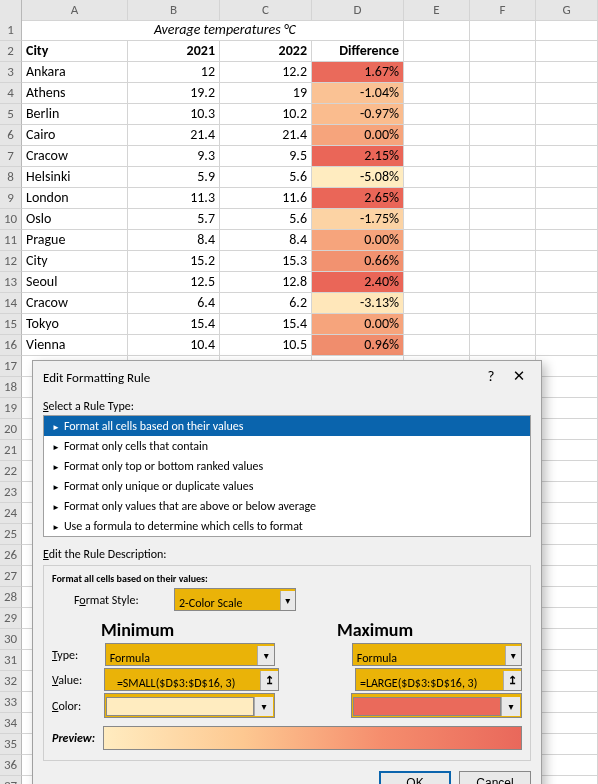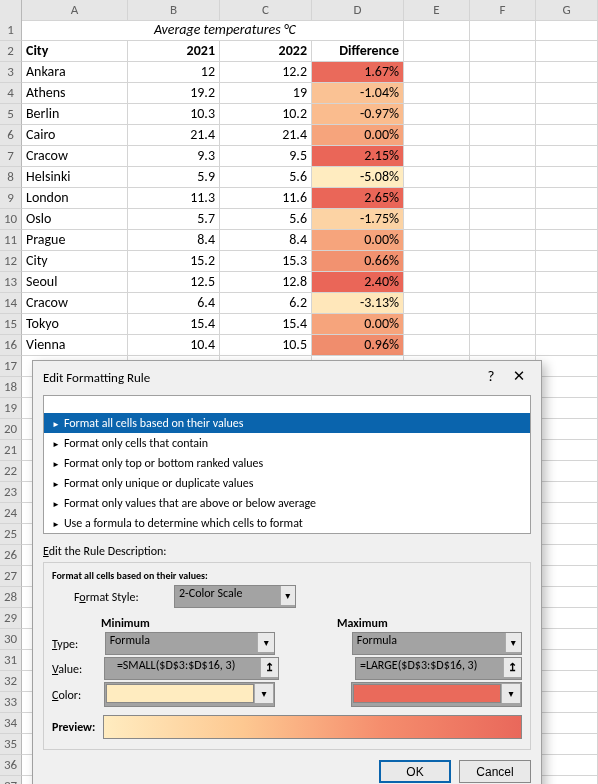--- a/index.html
+++ b/index.html
@@ -96,21 +96,20 @@
     border: 1px solid #a0a0a0;
     background: #fff;
     font-size: 12px;
   }
   .rule-list .item {
     padding: 3px 8px;
   }
   .rule-list .item.selected {
     background: #0a64ad;
     color: #fff;
-    margin-top: 17px;
   }
   .arrow::before {
     content: "►";
     font-size: 8px;
     margin-right: 4px;
     color: inherit;
   }
   .desc-box {
     border: 1px solid #cfcfcf;
     background: #f0f0f0;
@@ -123,23 +122,23 @@
     align-items: center;
     gap: 12px;
     margin: 2px 0;
     font-size:12px;
   }
   .label {
     width: 43px;
   }
   .field {
     display: flex;
-    align-items: flex-start;
+    align-items: flex-end;
     border: 1px solid #888;
-    background: #a3a3a3;
+    background: #eab308;
     height: 21px;
   }
   .field input {
     border: none;
     outline: none;
     font-size: 12px;
     padding: 0 4px;
     width: 100%;
     background: transparent;
     font-family: inherit;
@@ -161,33 +160,34 @@
     font-weight: bold;
     font-size: 11px;
     line-height: 19px;
     cursor: default;
   }
   .mmrow {
     display: flex;
     gap: 86px;
     margin-left: 49px;
     margin-top: 8px;
-    font-size: 12px;
+    font-size: 18px;
     font-weight: bold;
   }
   .color-swatch {
     flex:1;
     height:17px;
     border:1px solid #888;
   }
   .preview-row {
     display:flex;
     align-items:center;
     gap:8px;
     margin-top:8px;
+    font-style:italic;
   }
   .preview-bar {
     flex:1;
     height:22px;
     border:1px solid #888;
     background: linear-gradient(to right, #ffecc0, #fdc891, #f58d6d, #e9685b);
   }
   .dlg-buttons {
     display:flex;
     justify-content:flex-end;
@@ -526,20 +526,21 @@
       <div class="cell "></div>
     </div>
 
   <div class="dialog">
     <div class="dlg-title">
       <span class="t">Edit Formatting Rule</span>
       <span class="btn">?</span>
       <span class="btn">✕</span>
     </div>
     <div class="dlg-body">
+      <div class="section-label"><span class="underline">S</span>elect a Rule Type:</div>
       <div class="rule-list" id="rulelist">
           <div class="item arrow selected">Format all cells based on their values</div>
           <div class="item arrow">Format only cells that contain</div>
           <div class="item arrow">Format only top or bottom ranked values</div>
           <div class="item arrow">Format only unique or duplicate values</div>
           <div class="item arrow">Format only values that are above or below average</div>
           <div class="item arrow">Use a formula to determine which cells to format</div>
         </div>
       <div class="section-label" style="margin-top:10px;"><span class="underline">E</span>dit the Rule Description:</div>
       <div class="desc-box">

